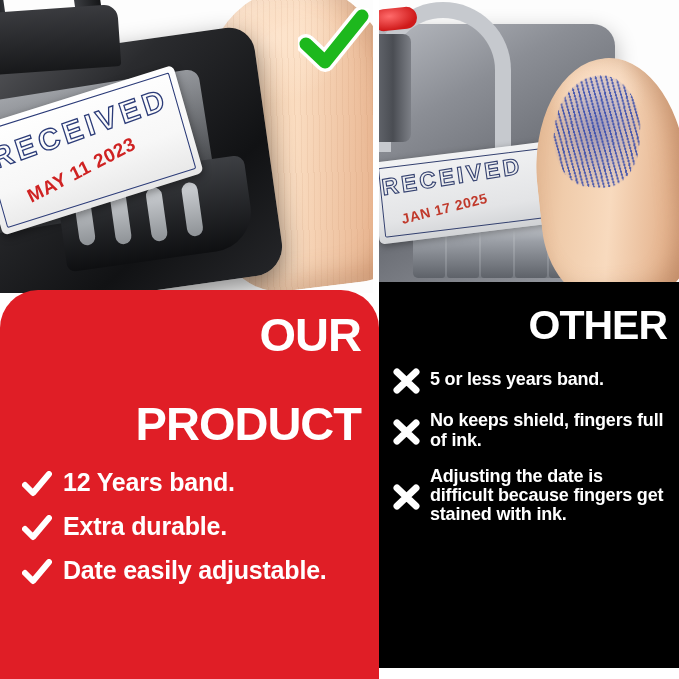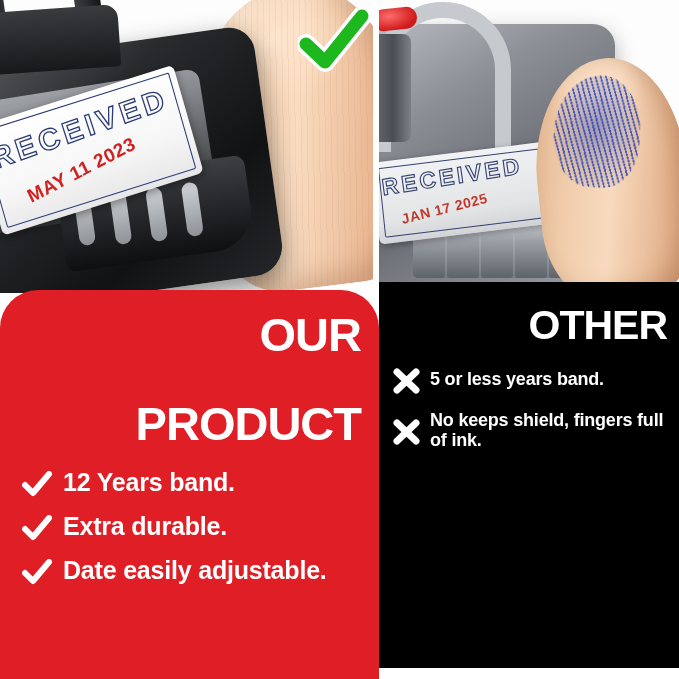--- a/index.html
+++ b/index.html
@@ -339,16 +339,22 @@
           <path d="M4 4 L23 22 M23 4 L4 22" fill="none" stroke="#ffffff" stroke-width="7" stroke-linecap="round"></path>
         </svg>
         <span class="feature-text">5 or less years band.</span>
       </li>
       <li class="feature-item">
         <svg class="bullet-icon" viewBox="0 0 27 26">
           <path d="M4 4 L23 22 M23 4 L4 22" fill="none" stroke="#ffffff" stroke-width="7" stroke-linecap="round"></path>
         </svg>
         <span class="feature-text">No keeps shield, fingers full of ink.</span>
       </li>
+      <li class="feature-item">
+        <svg class="bullet-icon" viewBox="0 0 27 26">
+          <path d="M4 4 L23 22 M23 4 L4 22" fill="none" stroke="#ffffff" stroke-width="7" stroke-linecap="round"></path>
+        </svg>
+        <span class="feature-text">Adjusting the date is difficult because fingers get stained with ink.</span>
+      </li>
     </ul>
   </div>
 
 </div>
 
 </body></html>

